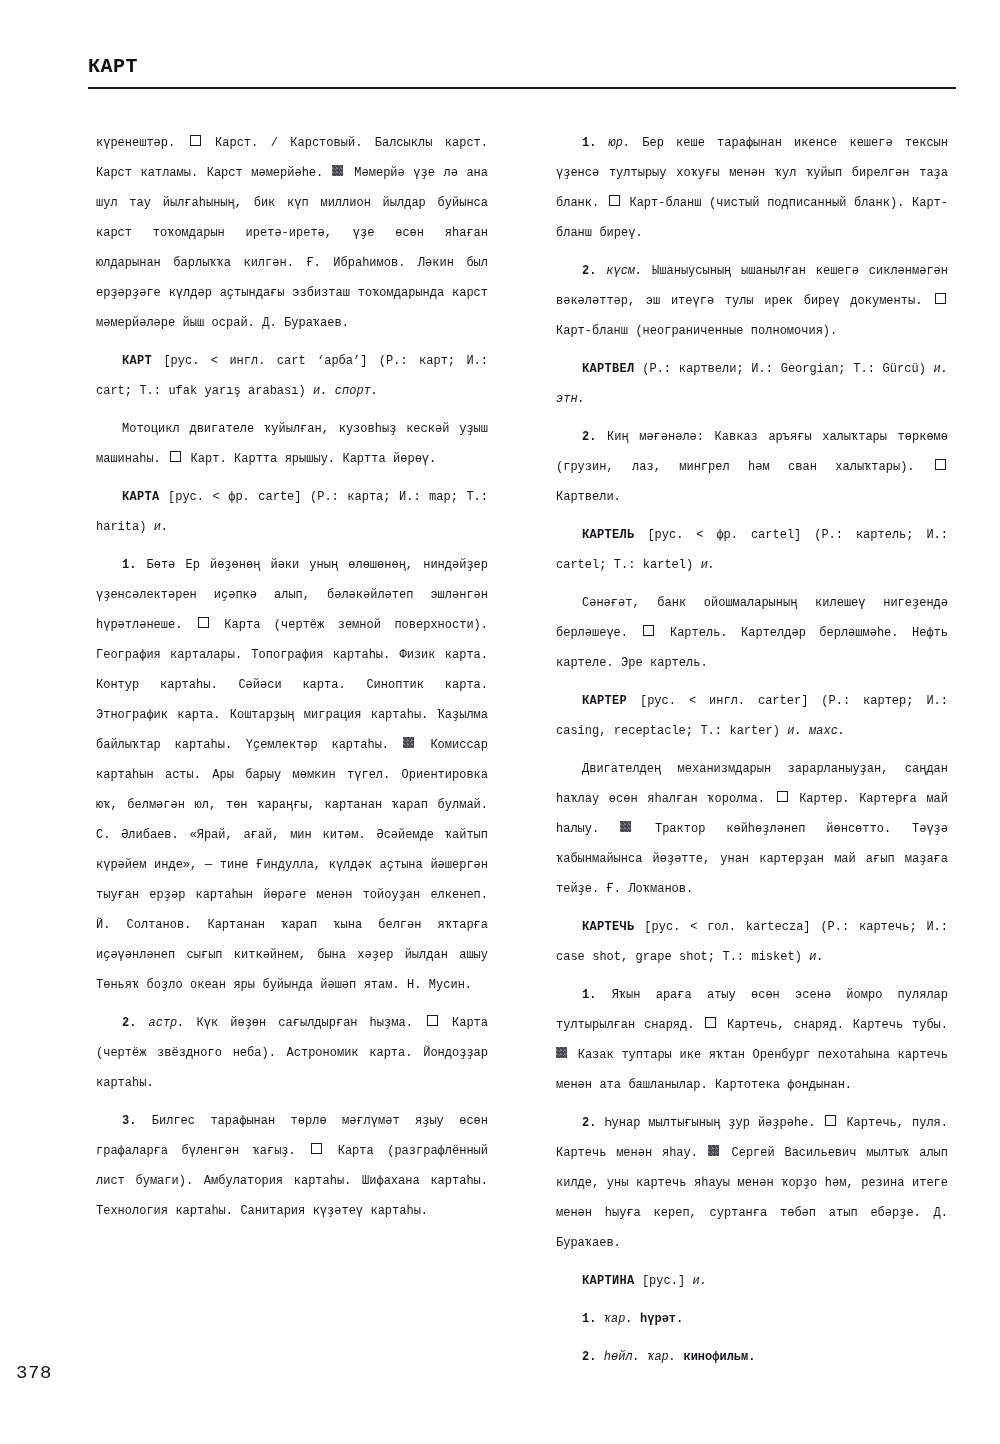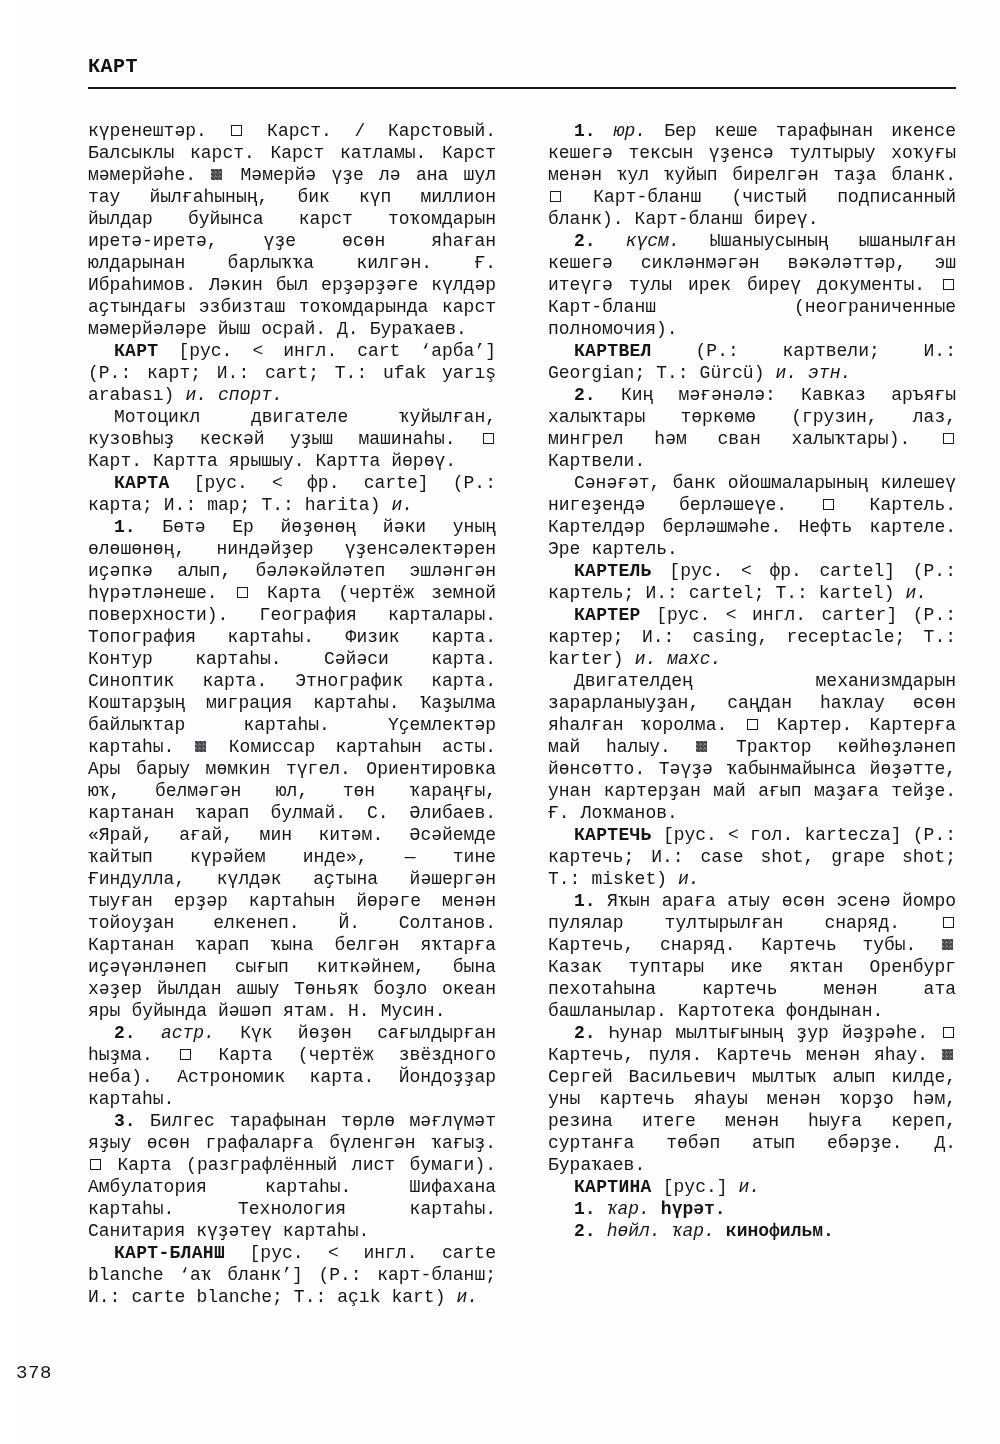--- a/index.html
+++ b/index.html
@@ -47,23 +47,23 @@
     left: 72px;
     top: 120px;
     width: 868px;
     display: flex;
     gap: 52px;
   }
   .col {
     width: 408px;
   }
   p.e {
-    margin: 0;
-    font-size: 18px;
-    line-height: 22px;
+    margin: 8px;
+    font-size: 12px;
+    line-height: 30px;
     text-align: justify;
     text-align-last: left;
     hyphens: manual;
     word-spacing: 0.2px;
   }
   .ind {
     display: inline-block;
     width: 26px;
   }
   b.hw {
@@ -154,26 +154,20 @@
         <span class="ind"></span><b class="n">2.</b>
         <i>астр.</i>
         <span>Күк йөҙөн сағылдырған һыҙма. <span class="sq"></span> Карта (чертёж звёздного неба). Астрономик карта. Йондоҙҙар картаһы.</span>
       </p>
 
       <p class="e">
         <span class="ind"></span><b class="n">3.</b>
         <span>Билгес тарафынан төрлө мәғлүмәт яҙыу өсөн графаларға бүленгән ҡағыҙ. <span class="sq"></span> Карта (разграфлённый лист бумаги). Амбулатория картаһы. Шифахана картаһы. Технология картаһы. Санитария күҙәтеү картаһы.</span>
       </p>
 
-      <p class="e">
-        <span class="ind"></span><b class="hw">КАРТ-БЛАНШ</b>
-        <span>[рус. &lt; ингл. carte blanche ‘аҡ бланк’]</span>
-        <span>(Р.: карт-бланш; И.: carte blanche; Т.: açık kart)</span>
-        <i>и.</i>
-      </p>
 
     </div>
 
     <div class="col">
 
       <p class="e">
         <span class="ind"></span><b class="n">1.</b>
         <i>юр.</i>
         <span>Бер кеше тарафынан икенсе кешегә тексын үҙенсә тултырыу хоҡуғы менән ҡул ҡуйып бирелгән таҙа бланк. <span class="sq"></span> Карт-бланш (чистый подписанный бланк). Карт-бланш биреү.</span>
       </p>
@@ -190,28 +184,28 @@
         <i>и. этн.</i>
       </p>
 
 
       <p class="e">
         <span class="ind"></span><b class="n">2.</b>
         <span>Киң мәғәнәлә: Кавказ аръяғы халыҡтары төркөмө (грузин, лаз, мингрел һәм сван халыҡтары). <span class="sq"></span> Картвели.</span>
       </p>
 
       <p class="e">
-        <span class="ind"></span><span>Сәнәғәт, банк ойошмаларының килешеү нигеҙендә берләшеүе. <span class="sq"></span> Картель. Картелдәр берләшмәһе. Нефть картеле. Эре картель.</span>
-      </p>
-
-      <p class="e">
         <span class="ind"></span><b class="hw">КАРТЕЛЬ</b>
         <span>[рус. &lt; фр. cartel]</span>
         <span>(Р.: картель; И.: cartel; Т.: kartel)</span>
         <i>и.</i>
+      </p>
+
+      <p class="e">
+        <span class="ind"></span><span>Сәнәғәт, банк ойошмаларының килешеү нигеҙендә берләшеүе. <span class="sq"></span> Картель. Картелдәр берләшмәһе. Нефть картеле. Эре картель.</span>
       </p>
 
       <p class="e">
         <span class="ind"></span><b class="hw">КАРТЕР</b>
         <span>[рус. &lt; ингл. carter]</span>
         <span>(Р.: картер; И.: casing, receptacle; Т.: karter)</span>
         <i>и. махс.</i>
       </p>
 
       <p class="e">

